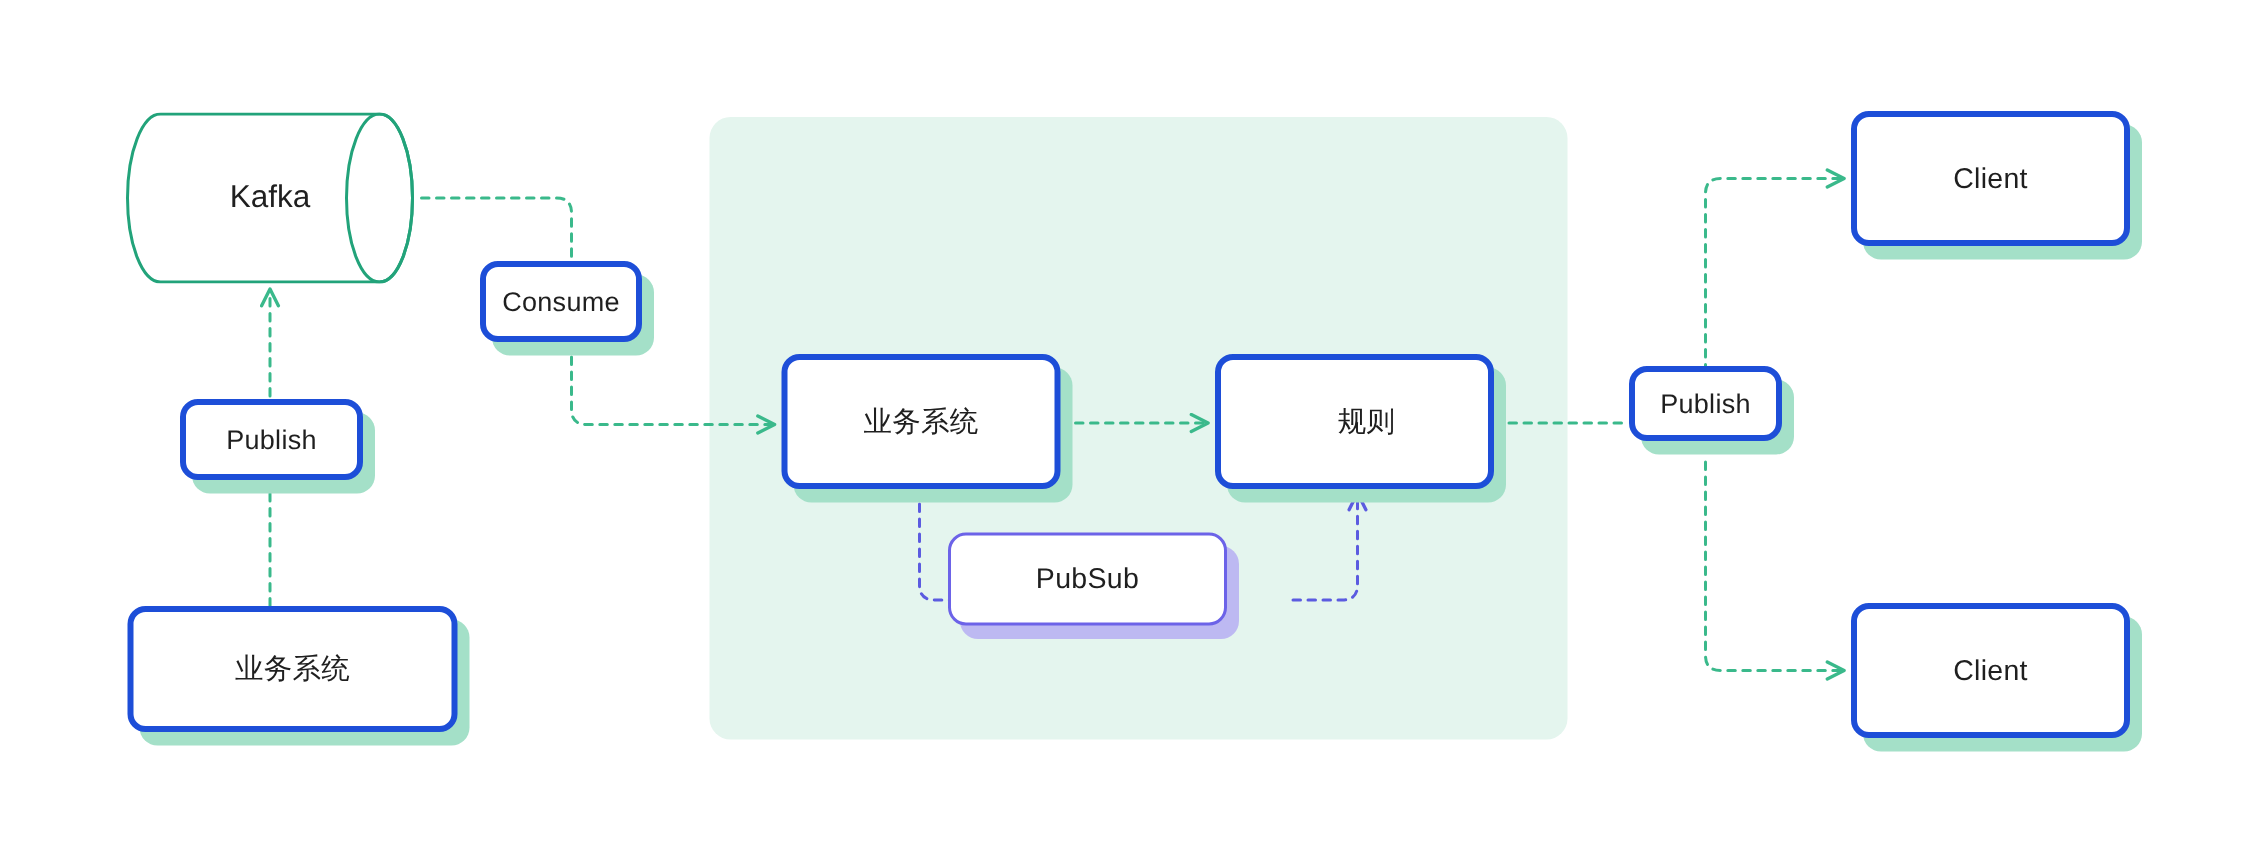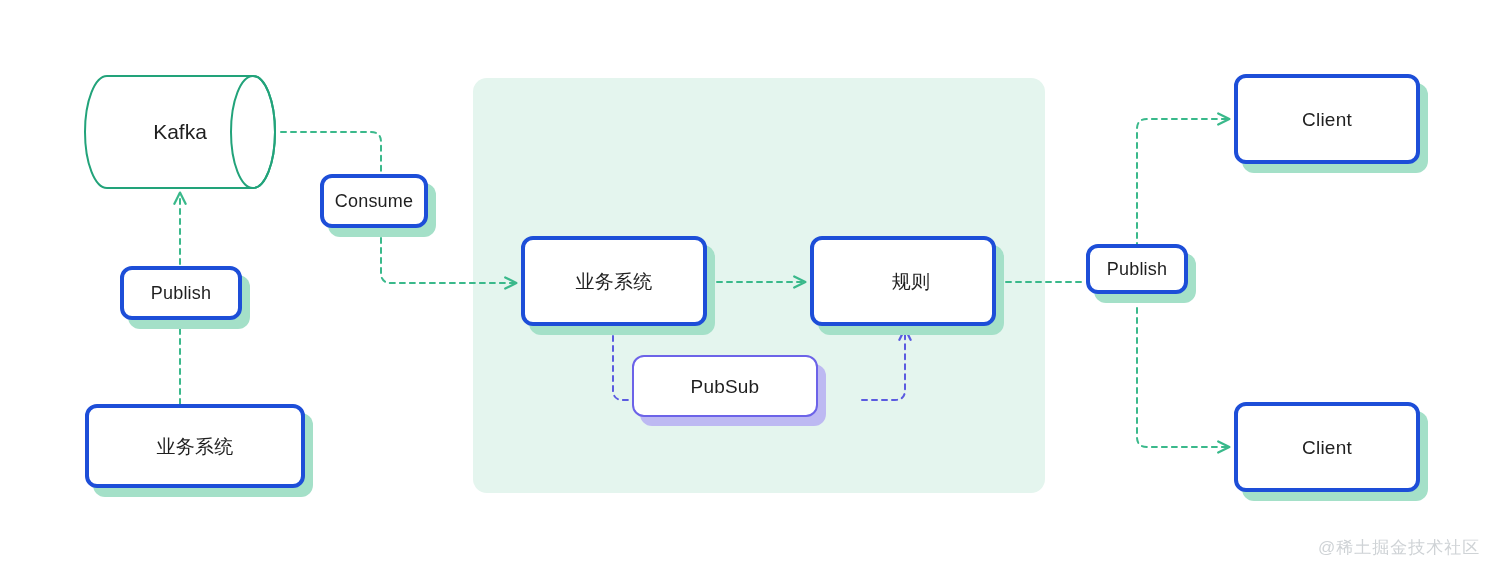--- a/index.html
+++ b/index.html
@@ -134,15 +134,14 @@
         <span class="label" style="font-size: 18px;">Publish</span>
       </div>
       <div class="node green" style="left: 1234px; top: 74px; width: 186px; height: 90px;">
         <span class="label" style="font-size: 19px;">Client</span>
       </div>
       <div class="node green" style="left: 1234px; top: 402px; width: 186px; height: 90px;">
         <span class="label" style="font-size: 19px;">Client</span>
       </div>
     </div>
 
-  <div class="watermark" style="left: 1318px; top: 536px; font-size: 17px; color: rgb(207, 211, 214);">@稀土掘金技术社区</div>
 
 </div>
 
 </body></html>

